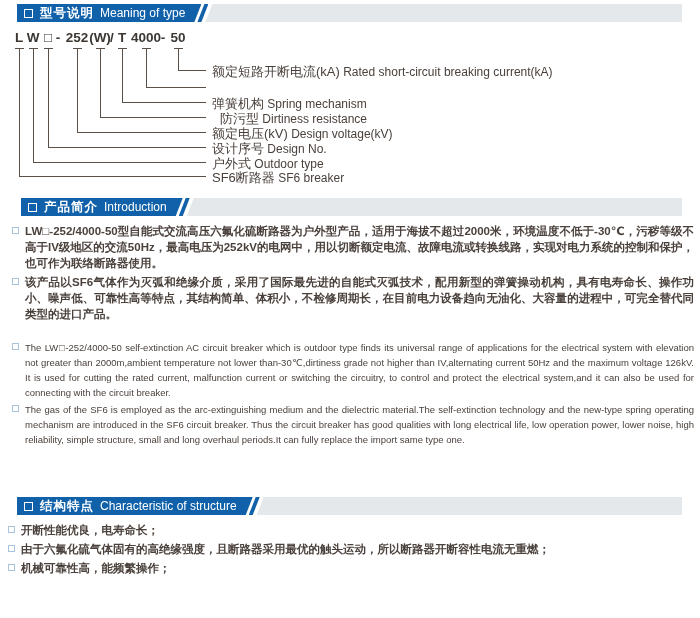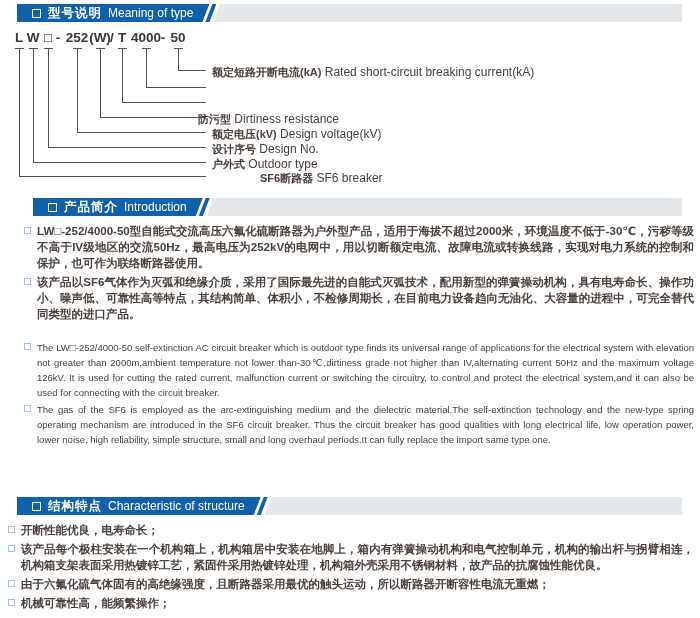--- a/index.html
+++ b/index.html
@@ -7,46 +7,46 @@
   .page {
     position:relative; width:700px; height:618px; overflow:hidden;
     background:#ffffff; color:#4a413c;
     font-family:"Liberation Sans","DejaVu Sans",sans-serif;
   }
 
   
   .sec-header { display:flex; height:18px; margin:0 18px 0 17px; }
   .hdr-blue {
     display:flex; align-items:center; background:#1061a9; color:#ffffff;
-    padding:0 16px 0 15px; white-space:nowrap;
+    padding:0 16px 0 7px; white-space:nowrap;
     clip-path:polygon(0 0,100% 0,calc(100% - 7px) 100%,0 100%);
   }
   .hdr-sq { width:9px; height:9px; border:1px solid #ffffff; margin-right:7px; flex:none; }
   .hdr-zh { font-weight:bold; font-size:12.5px; letter-spacing:1px; margin-right:6px; }
   .hdr-en { font-size:12px; }
   .hdr-stripe { flex:none; width:11px; margin-left:-4px; background:#1061a9;
     clip-path:polygon(7px 0,11px 0,4px 100%,0 100%); }
   .hdr-gray { flex:1; margin-left:-3px; background:#e4e8ea;
     clip-path:polygon(7px 0,100% 0,100% 100%,0 100%); }
 
   
   .sec1 { position:absolute; top:4px; left:0; right:0; }
   .diagram { position:absolute; top:0; left:0; width:700px; height:196px; }
-  .sec2 { position:absolute; top:198px; left:16px; right:0; }
+  .sec2 { position:absolute; top:198px; left:4px; right:0; }
   .sec3 { position:absolute; top:449px; left:0; right:0;margin-top:48px; }
 
   
   .model-part { position:absolute; top:30px; transform:translateX(-50%);
     font-weight:bold; font-size:13.5px; color:#3c3733; white-space:pre; }
   .dg-tick,.dg-v,.dg-h { position:absolute; background:#5a4f46; }
   .dg-tick { width:9px; height:1px; }
   .dg-v { width:1px; }
   .dg-h { height:1px; }
   .dg-label { position:absolute; white-space:nowrap; color:#4a413c; }
-  .dg-zh { font-size:11px; font-weight:bold; }
+  .dg-zh { font-size:13px; font-weight:normal; }
   .dg-en { font-size:12px; font-weight:normal; }
 
   
   .body { margin:7px 6px 0 8px; }
   .para { position:relative; padding-left:13px; text-align:justify; }
   .blt { position:absolute; left:0; width:7px; height:7px;
     border:1px solid #a9c4da; background:transparent; }
   .para-zh { font-size:11.5px; font-weight:bold; line-height:16px; margin-bottom:3px; }
   .para-zh .blt { top:4px; }
   .para-en { font-size:9.5px; line-height:15px; margin-bottom:2px; }
@@ -85,40 +85,41 @@
       <span class="dg-tick" style="left: 174px; top: 48px;"></span>
       <span class="dg-v" style="left: 178px; top: 48px; height: 22px;"></span>
       <span class="dg-h" style="left: 178px; top: 70px; width: 28px;"></span>
       <span class="dg-label" style="left: 212px; top: 62px;"><b class="dg-zh">额定短路开断电流(kA)</b><span class="dg-en"> Rated short-circuit breaking current(kA)</span></span>
       <span class="dg-tick" style="left: 142px; top: 48px;"></span>
       <span class="dg-v" style="left: 146px; top: 48px; height: 39px;"></span>
       <span class="dg-h" style="left: 146px; top: 87px; width: 60px;"></span>
       <span class="dg-tick" style="left: 118px; top: 48px;"></span>
       <span class="dg-v" style="left: 122px; top: 48px; height: 54px;"></span>
       <span class="dg-h" style="left: 122px; top: 102px; width: 84px;"></span>
+      <span class="dg-label" style="left: 212px; top: 94px;"><b class="dg-zh">弹簧机构</b><span class="dg-en"> Spring mechanism</span></span>
       <span class="dg-tick" style="left: 96px; top: 48px;"></span>
       <span class="dg-v" style="left: 100px; top: 48px; height: 69px;"></span>
       <span class="dg-h" style="left: 100px; top: 117px; width: 106px;"></span>
-      <span class="dg-label" style="left: 198px; top: 109px;"><b class="dg-zh">防污型</b><span class="dg-en"> Dirtiness resistance</span></span>
+      <span class="dg-label" style="left: 220px; top: 109px;"><b class="dg-zh">防污型</b><span class="dg-en"> Dirtiness resistance</span></span>
       <span class="dg-tick" style="left: 73px; top: 48px;"></span>
       <span class="dg-v" style="left: 77px; top: 48px; height: 84px;"></span>
       <span class="dg-h" style="left: 77px; top: 132px; width: 129px;"></span>
       <span class="dg-label" style="left: 212px; top: 124px;"><b class="dg-zh">额定电压(kV)</b><span class="dg-en"> Design voltage(kV)</span></span>
       <span class="dg-tick" style="left: 44px; top: 48px;"></span>
       <span class="dg-v" style="left: 48px; top: 48px; height: 99px;"></span>
       <span class="dg-h" style="left: 48px; top: 147px; width: 158px;"></span>
       <span class="dg-label" style="left: 212px; top: 139px;"><b class="dg-zh">设计序号</b><span class="dg-en"> Design No.</span></span>
       <span class="dg-tick" style="left: 29px; top: 48px;"></span>
       <span class="dg-v" style="left: 33px; top: 48px; height: 114px;"></span>
       <span class="dg-h" style="left: 33px; top: 162px; width: 173px;"></span>
       <span class="dg-label" style="left: 212px; top: 154px;"><b class="dg-zh">户外式</b><span class="dg-en"> Outdoor type</span></span>
       <span class="dg-tick" style="left: 15px; top: 48px;"></span>
       <span class="dg-v" style="left: 19px; top: 48px; height: 128px;"></span>
       <span class="dg-h" style="left: 19px; top: 176px; width: 187px;"></span>
-      <span class="dg-label" style="left: 212px; top: 168px; margin-left: 48px;"><b class="dg-zh">SF6断路器</b><span class="dg-en"> SF6 breaker</span></span>
+      <span class="dg-label" style="left: 212px; top: 168px;"><b class="dg-zh">SF6断路器</b><span class="dg-en"> SF6 breaker</span></span>
     </div>
 
   <section class="sec2">
     <div class="sec-header">
       <div class="hdr-blue">
         <span class="hdr-sq"></span>
         <span class="hdr-zh">产品简介</span>
         <span class="hdr-en">Introduction</span>
       </div>
       <div class="hdr-stripe"></div>
@@ -161,24 +162,20 @@
       <div class="hdr-gray"></div>
     </div>
     <div class="body">
       <div class="body-zh">
 
   <p class="para para-zh">
     <span class="blt"></span>
     <span>开断性能优良，电寿命长；</span>
   </p>
 
-  <p class="para para-zh">
-    <span class="blt"></span>
-    <span>该产品每个极柱安装在一个机构箱上，机构箱居中安装在地脚上，箱内有弹簧操动机构和电气控制单元，机构的输出杆与拐臂相连，机构箱支架表面采用热镀锌工艺，紧固件采用热镀锌处理，机构箱外壳采用不锈钢材料，故产品的抗腐蚀性能优良。</span>
-  </p>
 
   <p class="para para-zh">
     <span class="blt"></span>
     <span>由于六氟化硫气体固有的高绝缘强度，且断路器采用最优的触头运动，所以断路器开断容性电流无重燃；</span>
   </p>
 
   <p class="para para-zh">
     <span class="blt"></span>
     <span>机械可靠性高，能频繁操作；</span>
   </p>

